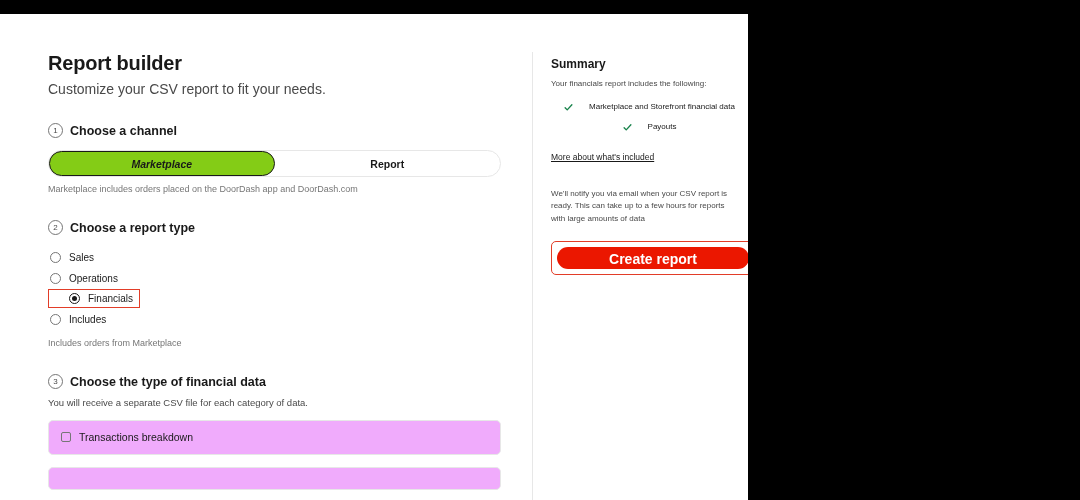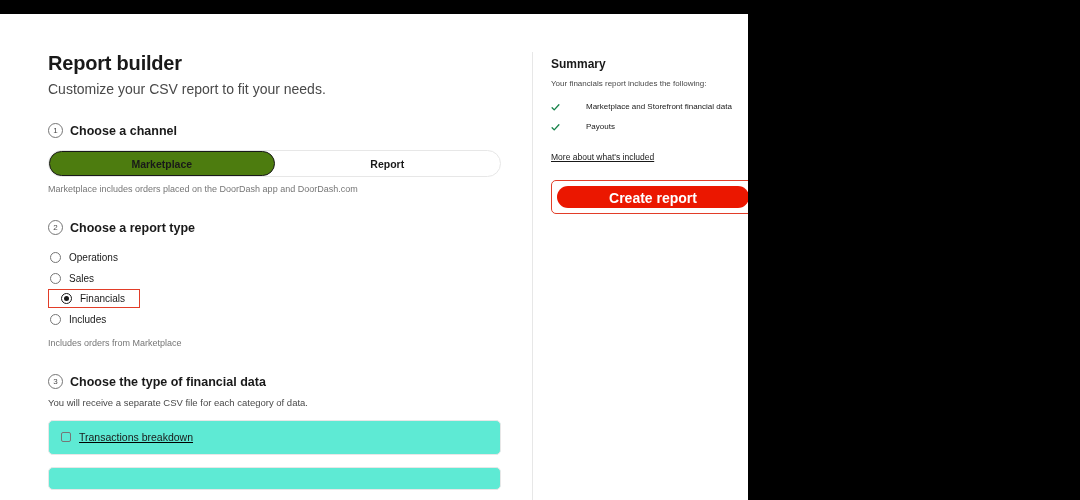--- a/index.html
+++ b/index.html
@@ -106,21 +106,22 @@
     color: #191919;
     display: flex;
     align-items: center;
     justify-content: center;
     border-radius: 14px;
     box-sizing: border-box;
     background: transparent;
   }
   .seg.active {
     border: 1.5px solid #191919;
-    background: #4d7c0f;
+    background: #84cc16;
+    font-style: italic;
   }
   .seg.inactive {
     color: #191919;
     font-weight: bold;
   }
 
   
   .radio-list { margin-top: 2px; }
   .radio-row {
     display: flex;
@@ -128,21 +129,21 @@
     gap: 8px;
     height: 20px;
     margin-bottom: 1px;
     width: 160px;
     box-sizing: border-box;
     padding-left: 2px;
   }
   .radio-row.highlight {
     border: 1.5px solid #e23d28;
     width: 92px;
-    padding-left: 12px;
+    padding-left: 20px;
     height: 19px;
   }
   .radio {
     width: 11px;
     height: 11px;
     border: 1.2px solid #767676;
     border-radius: 50%;
     position: relative;
     flex: 0 0 auto;
     box-sizing: border-box;
@@ -164,22 +165,21 @@
   }
 
   
   .card {
     border: 1px solid #e7e7e7;
     border-radius: 5px;
     padding: 10px 12px 11px 12px;
     width: 453px;
     box-sizing: border-box;
     margin-top: 12px;
-    background: #5eead4;
-    text-decoration: underline;
+    background: #f0abfc;
   }
   .card-head {
     display: flex;
     align-items: center;
     gap: 8px;
   }
   .checkbox {
     width: 10px;
     height: 10px;
     border: 1.2px solid #767676;
@@ -221,22 +221,23 @@
     margin: 5px 0 8px 0;
   }
   .summary-sub {
     font-size: 8px;
     color: #494949;
     margin: 0 16px 14px 0;
   }
   .check-row {
     display: flex;
     align-items: flex-start;
-    gap: 26px;
+    gap: 16px;
     margin-bottom: 10px;
+    justify-content: center;
   }
   .check-icon {
     width: 9px;
     height: 9px;
     flex: 0 0 auto;
     margin-top: 1px;
   }
   .check-label {
     font-size: 8px;
     color: #191919;
@@ -307,25 +308,25 @@
         <p class="step-desc">Marketplace includes orders placed on the DoorDash app and DoorDash.com</p>
 
         <div class="step-head" style="margin-top:26px;">
           <span class="step-num">2</span>
           <span class="step-title">Choose a report type</span>
         </div>
 
         <div class="radio-list">
           <div class="radio-row">
             <span class="radio"></span>
-            <span class="radio-label">Operations</span>
+            <span class="radio-label">Sales</span>
           </div>
           <div class="radio-row">
             <span class="radio"></span>
-            <span class="radio-label">Sales</span>
+            <span class="radio-label">Operations</span>
           </div>
           <div class="radio-row highlight">
             <span class="radio checked"></span>
             <span class="radio-label">Financials</span>
           </div>
           <div class="radio-row">
             <span class="radio"></span>
             <span class="radio-label">Includes</span>
           </div>
         </div>
@@ -363,20 +364,21 @@
 
         <div class="check-row">
           <svg class="check-icon" viewBox="0 0 12 12">
             <path d="M1.5 6.3 L4.3 9.2 L10.5 2.3" fill="none" stroke="#18834b" stroke-width="1.8" stroke-linecap="round" stroke-linejoin="round"></path>
           </svg>
           <span class="check-label">Payouts</span>
         </div>
 
         <a class="more-link">More about what's included</a>
 
+        <p class="notice">We'll notify you via email when your CSV report is ready. This can take up to a few hours for reports with large amounts of data</p>
 
         <div class="cta-wrap">
           <button class="cta">Create report</button>
         </div>
       </div>
 
     </div>
   </div>
 </div>
 

